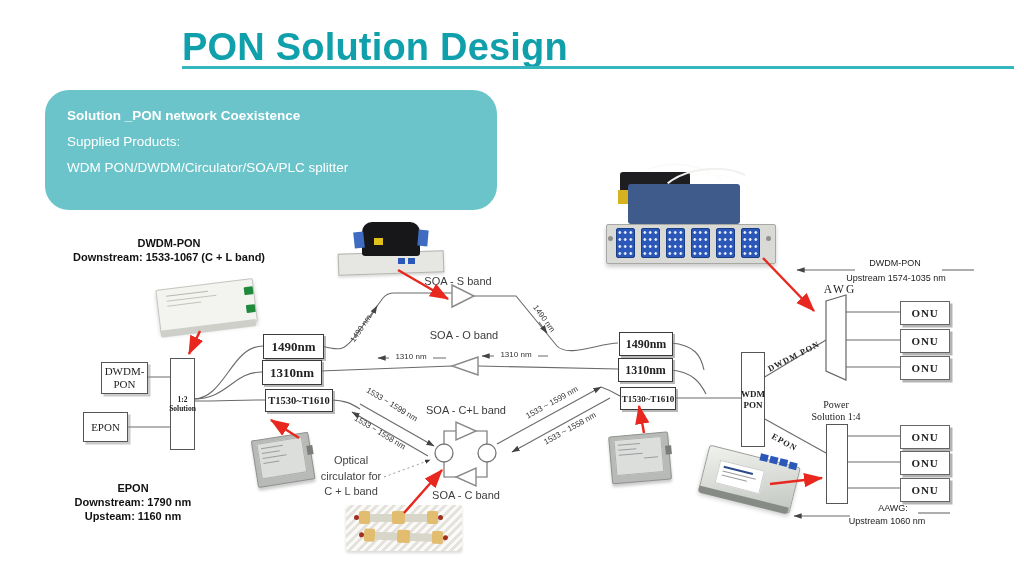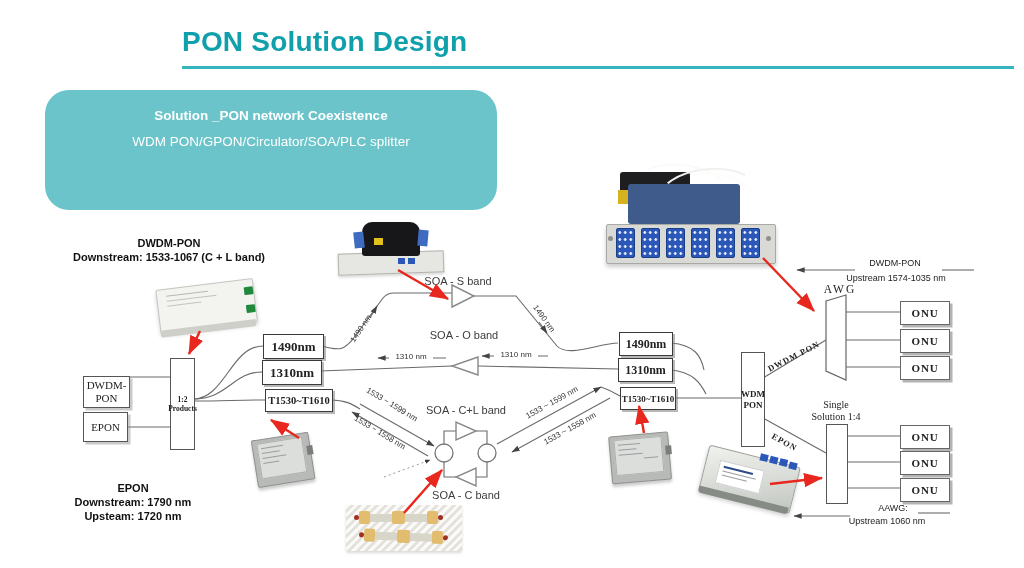--- a/index.html
+++ b/index.html
@@ -1,21 +1,21 @@
 <!DOCTYPE html>
 <html><head>
 <meta charset="utf-8">
 <style>
   html,body{margin:0;padding:0;background:#fff;}
   #stage{position:relative;width:1024px;height:568px;background:#fff;overflow:hidden;
          font-family:"Liberation Sans",sans-serif;color:#222;}
   .abs{position:absolute;}
   .serif{font-family:"Liberation Serif",serif;}
   
-  .slide-title{font-size:28px;font-weight:bold;color:#0fa0ac;letter-spacing:.2px;}
+  .slide-title{font-size:38px;font-weight:bold;color:#0fa0ac;letter-spacing:.2px;}
   .title-rule{height:2.5px;background:#35b6bf;}
   
   .banner{background:#6ac4ca;border-radius:24px;color:#fff;padding:13px 22px 10px 22px;}
   .banner div{font-size:13.5px;line-height:26px;white-space:nowrap;}
   .banner .b{font-weight:bold;}
   
   .wlbox{background:#fff;border:1px solid #3a3a3a;box-shadow:2px 2px 0 rgba(125,125,125,.55);
          display:flex;align-items:center;justify-content:center;
          font-family:"Liberation Serif",serif;font-weight:bold;}
   .nodebox{background:#fff;border:1.5px solid #555;box-shadow:2.5px 2.5px 0 rgba(150,150,150,.5);
@@ -110,84 +110,90 @@
 
     <circle cx="444" cy="453" r="9" fill="#fff" stroke="#777" stroke-width="1.3"></circle>
     <circle cx="487" cy="453" r="9" fill="#fff" stroke="#777" stroke-width="1.3"></circle>
 
     <polygon points="826,301 846,295 846,380 826,371" fill="#fff" stroke="#666" stroke-width="1.2"></polygon>
   </svg>
 
   <div class="abs slide-title" style="left:182px;top:26px;">PON Solution Design</div>
   <div class="abs title-rule" style="left:182px;top:66px;width:832px;"></div>
 
-  <div class="abs banner" style="left:45px;top:90px;width:408px;height:97px;text-align:center;">
+  <div class="abs banner" style="left:45px;top:90px;width:408px;height:97px;">
     <div class="b">Solution _PON network Coexistence</div>
-    <div>WDM PON/GPON/Circulator/SOA/PLC splitter</div>
+    <div>Supplied Products:</div>
+    <div>WDM PON/DWDM/Circulator/SOA/PLC splitter</div>
   </div>
 
   <div class="abs info" style="left:69px;top:236px;width:200px;">
     <div>DWDM-PON</div>
     <div>Downstream: 1533-1067 (C + L band)</div>
   </div>
   <div class="abs info" style="left:63px;top:481px;width:140px;">
     <div>EPON</div>
     <div>Downstream: 1790 nm</div>
-    <div>Upsteam: 1720 nm</div>
+    <div>Upsteam: 1160 nm</div>
   </div>
 
   <div class="abs smallinfo" style="left:855px;top:258px;width:80px;">DWDM-PON</div>
   <div class="abs smallinfo" style="left:840px;top:273px;width:112px;">Upstream 1574-1035 nm</div>
   <div class="abs smallinfo" style="left:858px;top:503px;width:70px;">AAWG:</div>
   <div class="abs smallinfo" style="left:843px;top:516px;width:88px;">Upstream 1060 nm</div>
 
-  <div class="abs nodebox" style="left:83px;top:362px;width:45px;height:30px;margin-top:14px;">
+  <div class="abs nodebox" style="left:101px;top:362px;width:45px;height:30px;">
     <span>DWDM-</span>
     <span>PON</span>
   </div>
   <div class="abs nodebox" style="left:83px;top:412px;width:43px;height:28px;">
     <span>EPON</span>
   </div>
   <div class="abs tallbox" style="left:170px;top:358px;width:23px;height:90px;font-size:7.5px;line-height:9px;">
     <span>1:2</span>
-    <span>Products</span>
+    <span>Solution</span>
   </div>
 
   <div class="abs wlbox" style="left:263px;top:334px;width:59px;height:23px;font-size:13px;">1490nm</div>
   <div class="abs wlbox" style="left:262px;top:360px;width:58px;height:23px;font-size:13px;">1310nm</div>
   <div class="abs wlbox" style="left:265px;top:389px;width:66px;height:21px;font-size:10.5px;">T1530~T1610</div>
 
   <div class="abs wlbox" style="left:619px;top:332px;width:52px;height:22px;font-size:12px;">1490nm</div>
   <div class="abs wlbox" style="left:618px;top:358px;width:53px;height:22px;font-size:12px;">1310nm</div>
   <div class="abs wlbox" style="left:620px;top:387px;width:54px;height:21px;font-size:9px;">T1530~T1610</div>
 
   <div class="abs tallbox" style="left:741px;top:352px;width:22px;height:93px;font-size:9px;line-height:11px;">
     <span>WDM</span>
     <span>PON</span>
   </div>
 
   <div class="abs serif" style="left:818px;top:283px;width:44px;text-align:center;font-size:11.5px;letter-spacing:2px;">AWG</div>
   <div class="abs serif" style="left:806px;top:399px;width:60px;text-align:center;font-size:10px;line-height:12px;">
-    <div>Single</div>
+    <div>Power</div>
     <div>Solution 1:4</div>
   </div>
   <div class="abs" style="left:826px;top:424px;width:20px;height:78px;background:#fff;border:1px solid #555;"></div>
 
   <div class="abs onu" style="left:900px;top:301px;width:48px;height:22px;">ONU</div>
   <div class="abs onu" style="left:900px;top:329px;width:48px;height:22px;">ONU</div>
   <div class="abs onu" style="left:900px;top:356px;width:48px;height:22px;">ONU</div>
   <div class="abs onu" style="left:900px;top:425px;width:48px;height:22px;">ONU</div>
   <div class="abs onu" style="left:900px;top:451px;width:48px;height:22px;">ONU</div>
   <div class="abs onu" style="left:900px;top:478px;width:48px;height:22px;">ONU</div>
 
   <div class="abs soalbl" style="left:408px;top:275px;width:100px;">SOA - S band</div>
   <div class="abs soalbl" style="left:416px;top:329px;width:96px;">SOA - O band</div>
   <div class="abs soalbl" style="left:414px;top:404px;width:104px;">SOA - C+L band</div>
   <div class="abs soalbl" style="left:416px;top:489px;width:100px;">SOA - C band</div>
 
+  <div class="abs note" style="left:312px;top:453px;width:78px;">
+    <div>Optical</div>
+    <div>circulator for</div>
+    <div>C + L band</div>
+  </div>
 
   <div class="abs flow" style="left:335px;top:324px;width:52px;transform:rotate(-56deg);">1490 nm</div>
   <div class="abs flow" style="left:518px;top:314px;width:52px;transform:rotate(54deg);">1490 nm</div>
   <div class="abs flow" style="left:389px;top:352px;width:44px;background:#fff;">1310 nm</div>
   <div class="abs flow" style="left:494px;top:350px;width:44px;background:#fff;">1310 nm</div>
   <div class="abs flow" style="left:354px;top:400px;width:76px;transform:rotate(31deg);">1533 ~ 1599 nm</div>
   <div class="abs flow" style="left:342px;top:428px;width:76px;transform:rotate(31deg);">1533 ~ 1558 nm</div>
   <div class="abs flow" style="left:514px;top:398px;width:76px;transform:rotate(-29deg);">1533 ~ 1599 nm</div>
   <div class="abs flow" style="left:532px;top:424px;width:76px;transform:rotate(-29deg);">1533 ~ 1558 nm</div>
   <div class="abs linelbl" style="left:765px;top:350px;width:62px;transform:rotate(-27deg);">DWDM PON</div>

